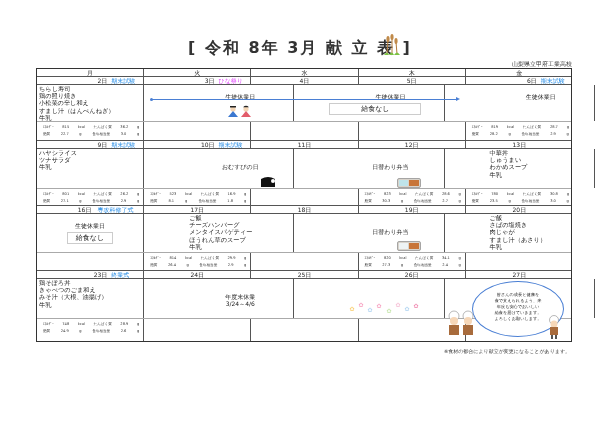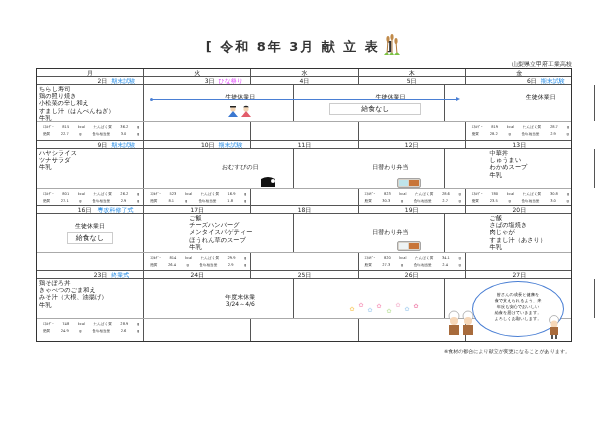--- a/index.html
+++ b/index.html
@@ -1,18 +1,18 @@
 <!DOCTYPE html>
 <html><head>
 <meta charset="utf-8">
 <style>
   * { box-sizing: border-box; margin: 0; padding: 0; }
   html, body { width: 600px; height: 424px; background: #ffffff; overflow: hidden; }
   body { font-family: "DejaVu Sans", sans-serif; color: #222; position: relative; }
-  .title { position: absolute; left: 0; width: 600px; top: 38px; text-align: center; font-size: 13px; font-weight: bold; letter-spacing: 2px; color: #333; }
+  .title { position: absolute; left: 0; width: 600px; top: 38px; text-align: center; font-size: 16px; font-weight: bold; letter-spacing: 2px; color: #333; }
   .title-icon { position: absolute; left: 383px; top: 34px; width: 18px; height: 22px; }
   .school { position: absolute; right: 28px; top: 60px; font-size: 6px; color: #333; }
   .grid { position: absolute; left: 36px; top: 68px; width: 536px; border: 1.2px solid #333; }
   .row { display: flex; }
   .cell { border-right: 1px solid #555; position: relative; flex: 0 0 107.2px; width: 107.2px; }
   .cell:last-child { border-right: none; }
   .dow-row { height: 8px; border-bottom: 1px solid #555; }
   .dow-row .cell { font-size: 6px; text-align: center; line-height: 8px; }
   .date-row { height: 8px; border-bottom: 1px solid #555; }
   .date-row .cell { font-size: 6px; line-height: 8px; }

